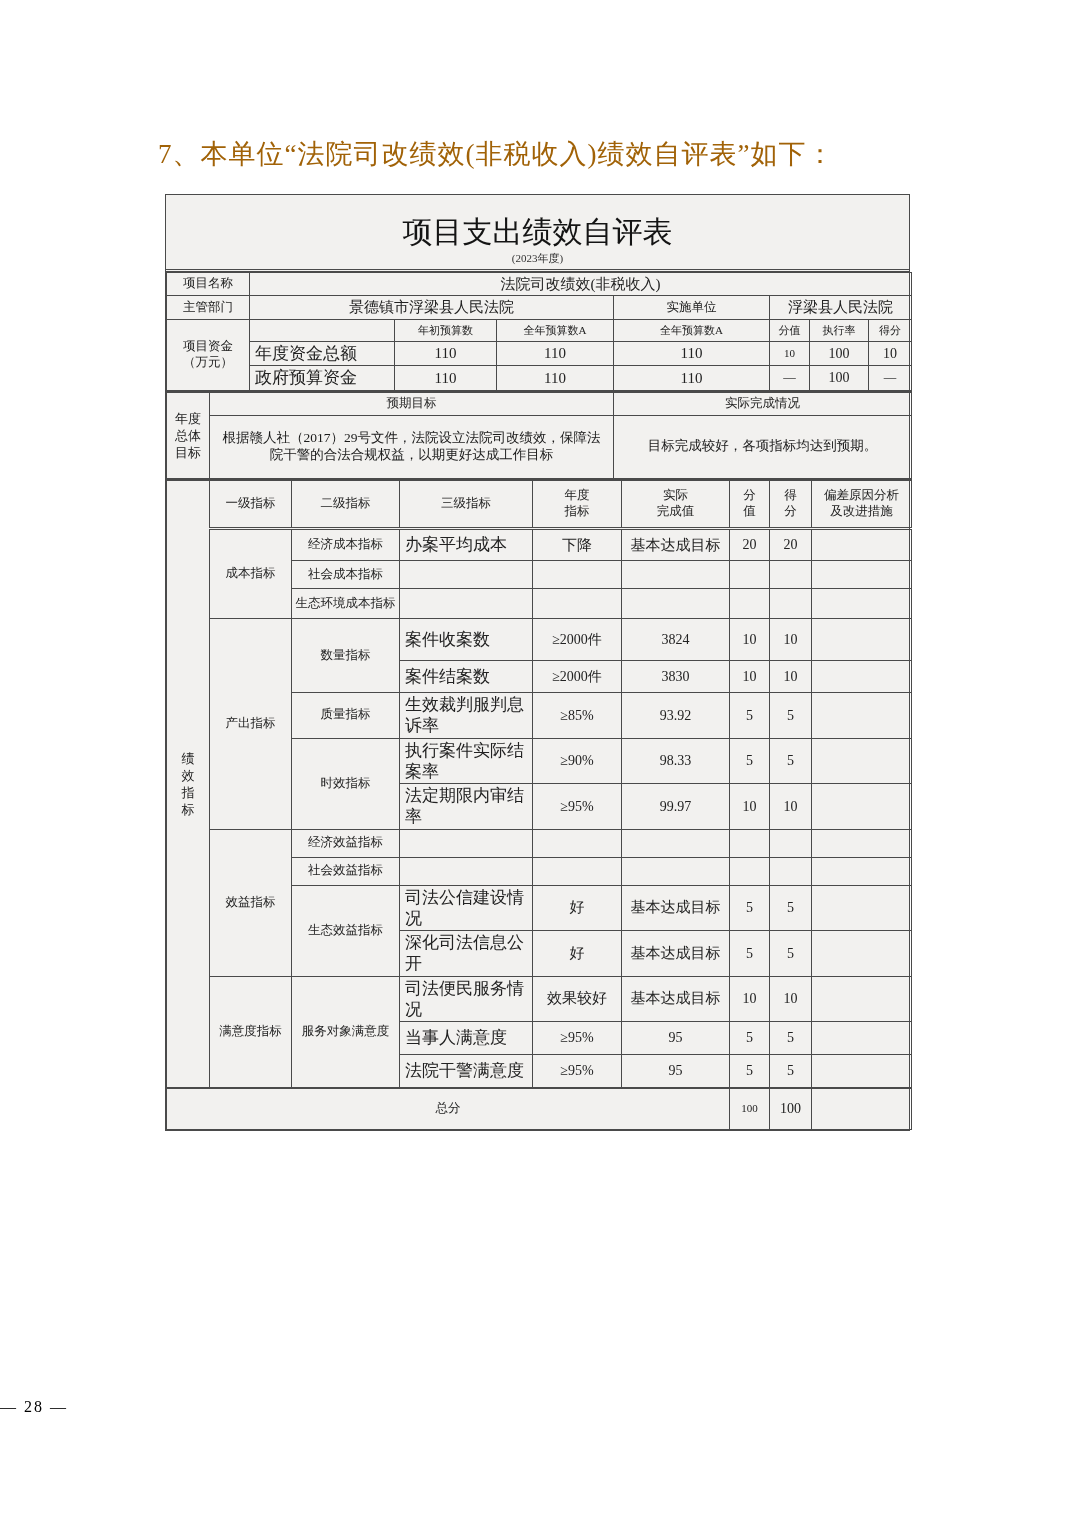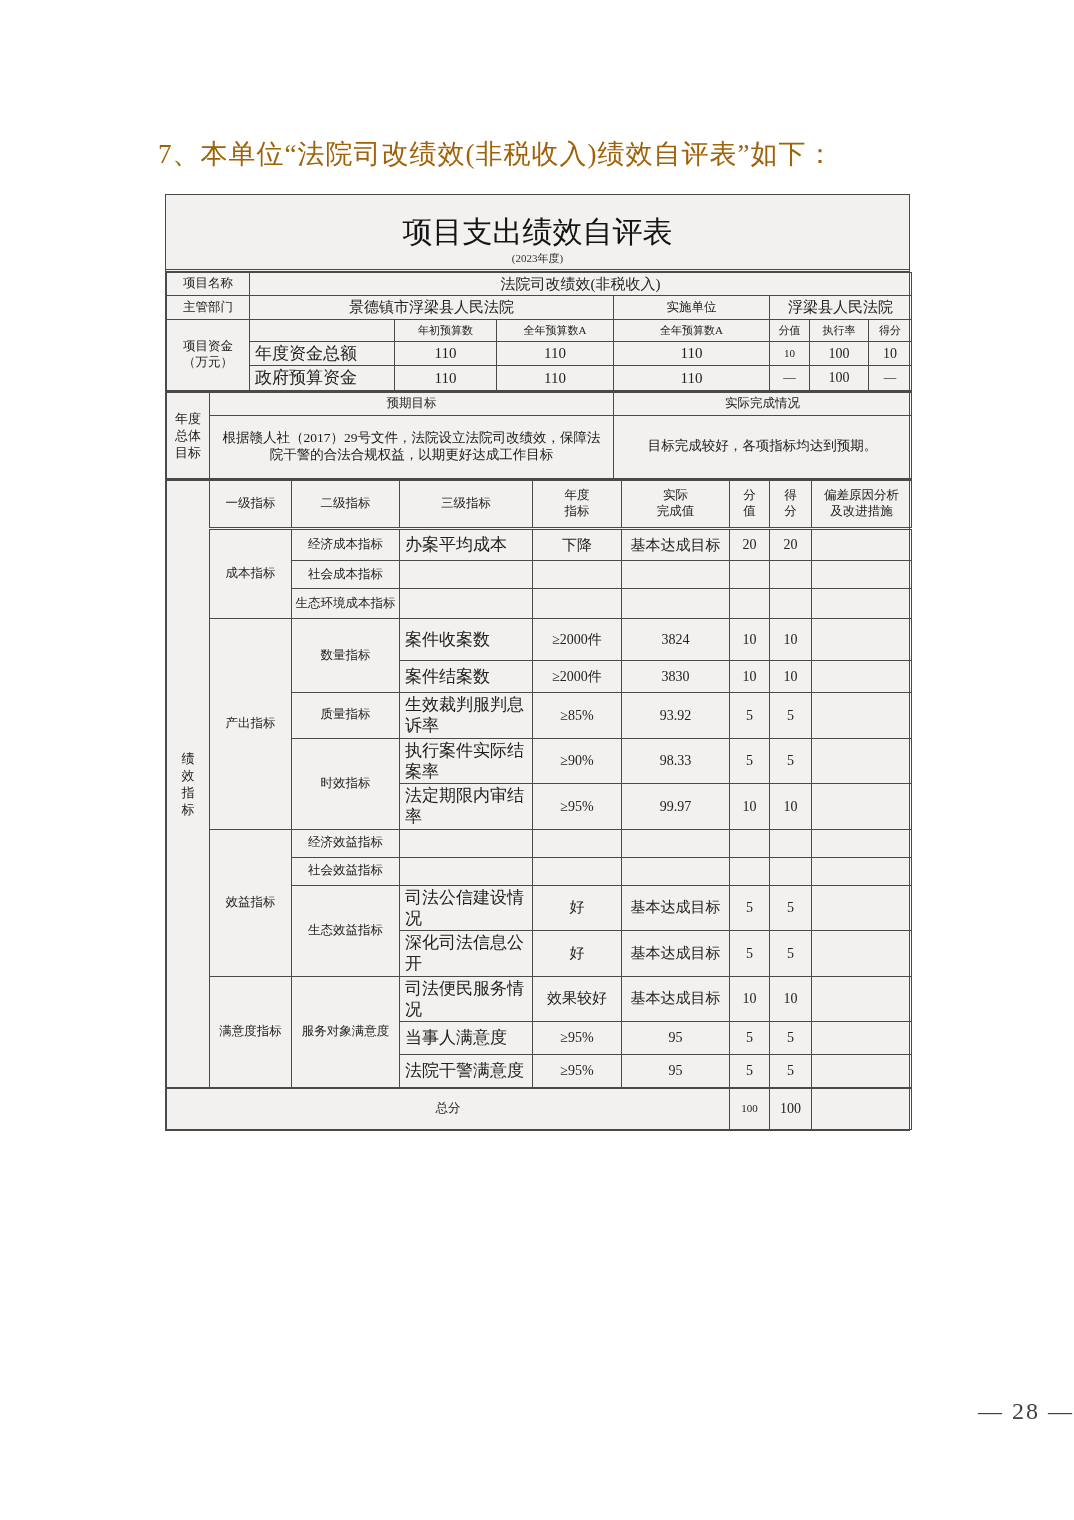--- a/index.html
+++ b/index.html
@@ -32,22 +32,22 @@
   .t-info{border-bottom:2px solid #4a4a4a;padding-left:22px;}
   .t-goals{border-bottom:2px solid #4a4a4a;}
   .big{font-size:15px;}
   .num{font-size:14px;font-family:"Liberation Serif",serif;}
   .small{font-size:11px;}
   .left{text-align:left;padding-left:5px;font-size:17px;}
   .goaltext{font-size:13.5px;padding:4px 8px;color:#1a1a1a;}
   .vertical{font-size:13px;line-height:17px;letter-spacing:0;}
   .total-row td{border-top:2px solid #4a4a4a;height:42px;}
   .pagenum{
-    position:absolute;left:0;top:1398px;width:100%;text-align:right;
-    font-size:24px;color:#404040;letter-spacing:2px;
+    position:absolute;left:0;top:1398px;width:100%;text-align:left;
+    font-size:16px;color:#000000;letter-spacing:2px;
   }
 </style>
 </head>
 <body>
 
 <div class="heading">7、本单位“法院司改绩效(非税收入)绩效自评表”如下：</div>
 
 <div class="scan">
 
   <div class="titleblock">

